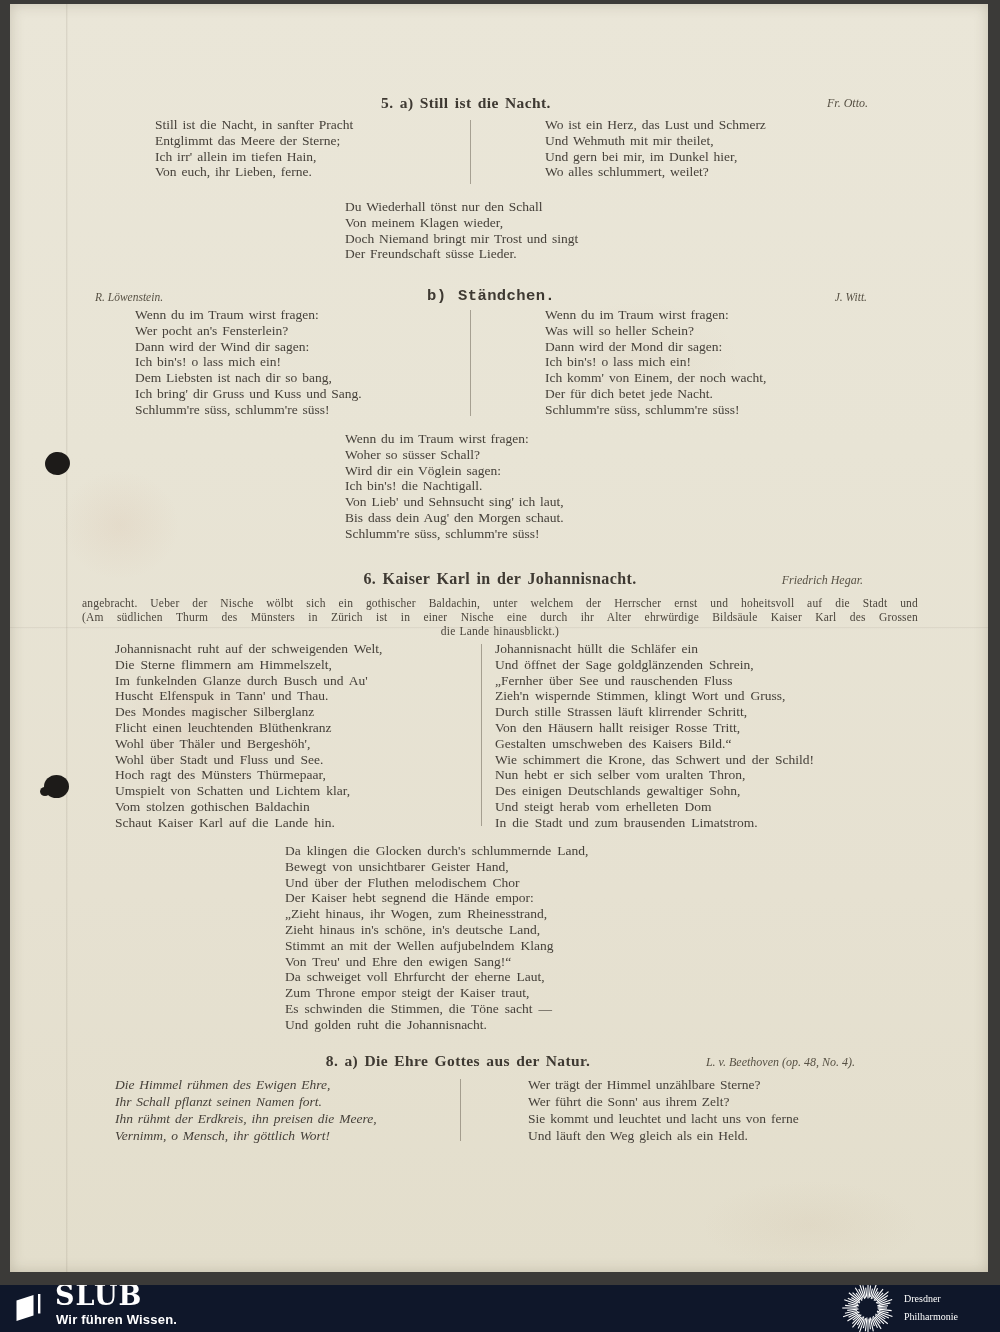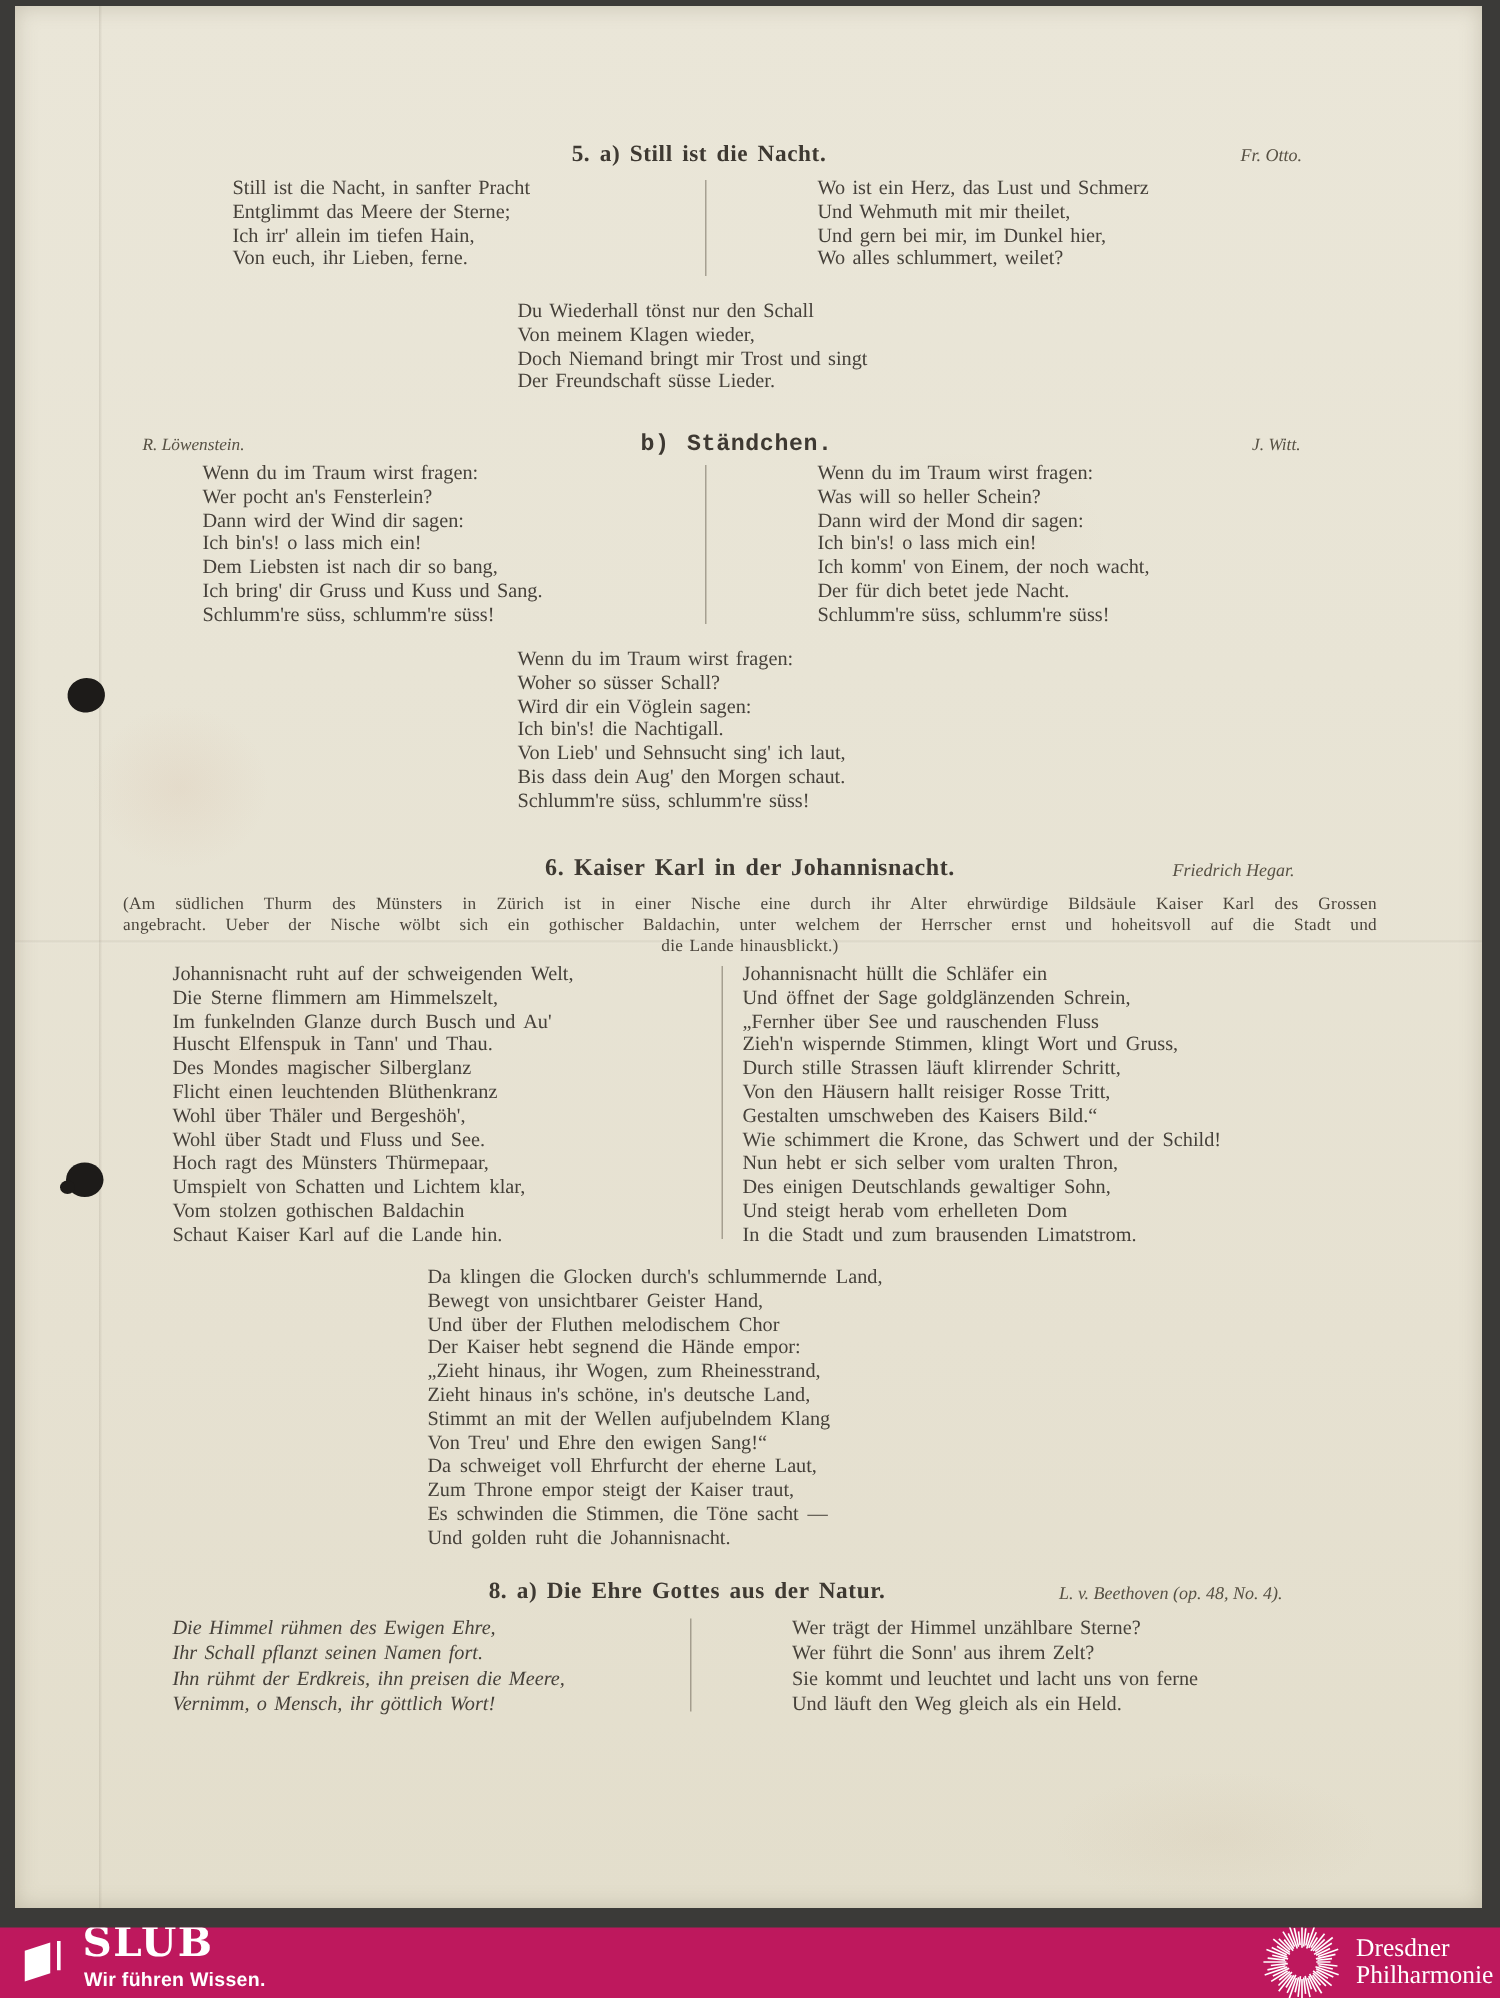--- a/index.html
+++ b/index.html
@@ -73,21 +73,21 @@
     font-family:"DejaVu Serif", serif;font-weight:bold;font-size:27px;
     letter-spacing:1px;color:#fff;
   }
   .slub-tagline{
     position:absolute;left:56px;top:27px;
     font-weight:bold;font-size:13px;color:#fff;letter-spacing:.2px;
   }
   .starburst{position:absolute;left:842px;top:-3px;}
   .partner-name{
     position:absolute;left:904px;top:5px;
-    font-family:"Liberation Serif", serif;font-size:17px;line-height:18px;color:#fff;
+    font-family:"Liberation Serif", serif;font-size:10px;line-height:18px;color:#fff;
   }
 </style>
 </head>
 <body>
 
 <div class="paper"></div>
 <div class="crease-v"></div>
 <div class="crease-h"></div>
 <div class="spot spot1"></div>
 <div class="spot spot2"></div>
@@ -146,22 +146,22 @@
     <div>Wird dir ein Vöglein sagen:</div>
     <div>Ich bin's! die Nachtigall.</div>
     <div>Von Lieb' und Sehnsucht sing' ich laut,</div>
     <div>Bis dass dein Aug' den Morgen schaut.</div>
     <div>Schlumm're süss, schlumm're süss!</div>
   </div>
 
 <div class="song-title" style="left:500px;top:570px;font-size:16px;">6. Kaiser Karl in der Johannisnacht.</div>
 <div class="attr" style="right:137px;top:573px;">Friedrich Hegar.</div>
 <div class="note" style="top:597px;">
+    <div>angebracht. Ueber der Nische wölbt sich ein gothischer Baldachin, unter welchem der Herrscher ernst und hoheitsvoll auf die Stadt und</div>
     <div>(Am südlichen Thurm des Münsters in Zürich ist in einer Nische eine durch ihr Alter ehrwürdige Bildsäule Kaiser Karl des Grossen</div>
-    <div>angebracht. Ueber der Nische wölbt sich ein gothischer Baldachin, unter welchem der Herrscher ernst und hoheitsvoll auf die Stadt und</div>
     <div>die Lande hinausblickt.)</div>
   </div>
 <div class="verse wide" style="left:115px;top:641px;">
     <div>Johannisnacht ruht auf der schweigenden Welt,</div>
     <div>Die Sterne flimmern am Himmelszelt,</div>
     <div>Im funkelnden Glanze durch Busch und Au'</div>
     <div>Huscht Elfenspuk in Tann' und Thau.</div>
     <div>Des Mondes magischer Silberglanz</div>
     <div>Flicht einen leuchtenden Blüthenkranz</div>
     <div>Wohl über Thäler und Bergeshöh',</div>
@@ -210,21 +210,21 @@
     <div>Vernimm, o Mensch, ihr göttlich Wort!</div>
   </div>
 <div class="verse tall" style="left:528px;top:1076px;">
     <div>Wer trägt der Himmel unzählbare Sterne?</div>
     <div>Wer führt die Sonn' aus ihrem Zelt?</div>
     <div>Sie kommt und leuchtet und lacht uns von ferne</div>
     <div>Und läuft den Weg gleich als ein Held.</div>
   </div>
 <div class="vdiv" style="left:460px;top:1079px;height:62px;"></div>
 
-<div class="footer" style="background: #be185d;">
+<div class="footer" style="background: #0f172a;">
   <span class="slub-logo">
     <svg width="30" height="30" viewBox="0 0 30 30">
       <path d="M2.5 8.5 L19.5 3 L19.5 23.5 L2.5 29 Z" fill="#ffffff"></path>
       <rect x="24" y="2" width="2.4" height="19.5" fill="#ffffff"></rect>
     </svg>
   </span>
   <span class="slub-name">SLUB</span>
   <span class="slub-tagline">Wir führen Wissen.</span>
   <span class="starburst">
     <svg id="starburst-svg" width="52" height="52" viewBox="0 0 52 52">

